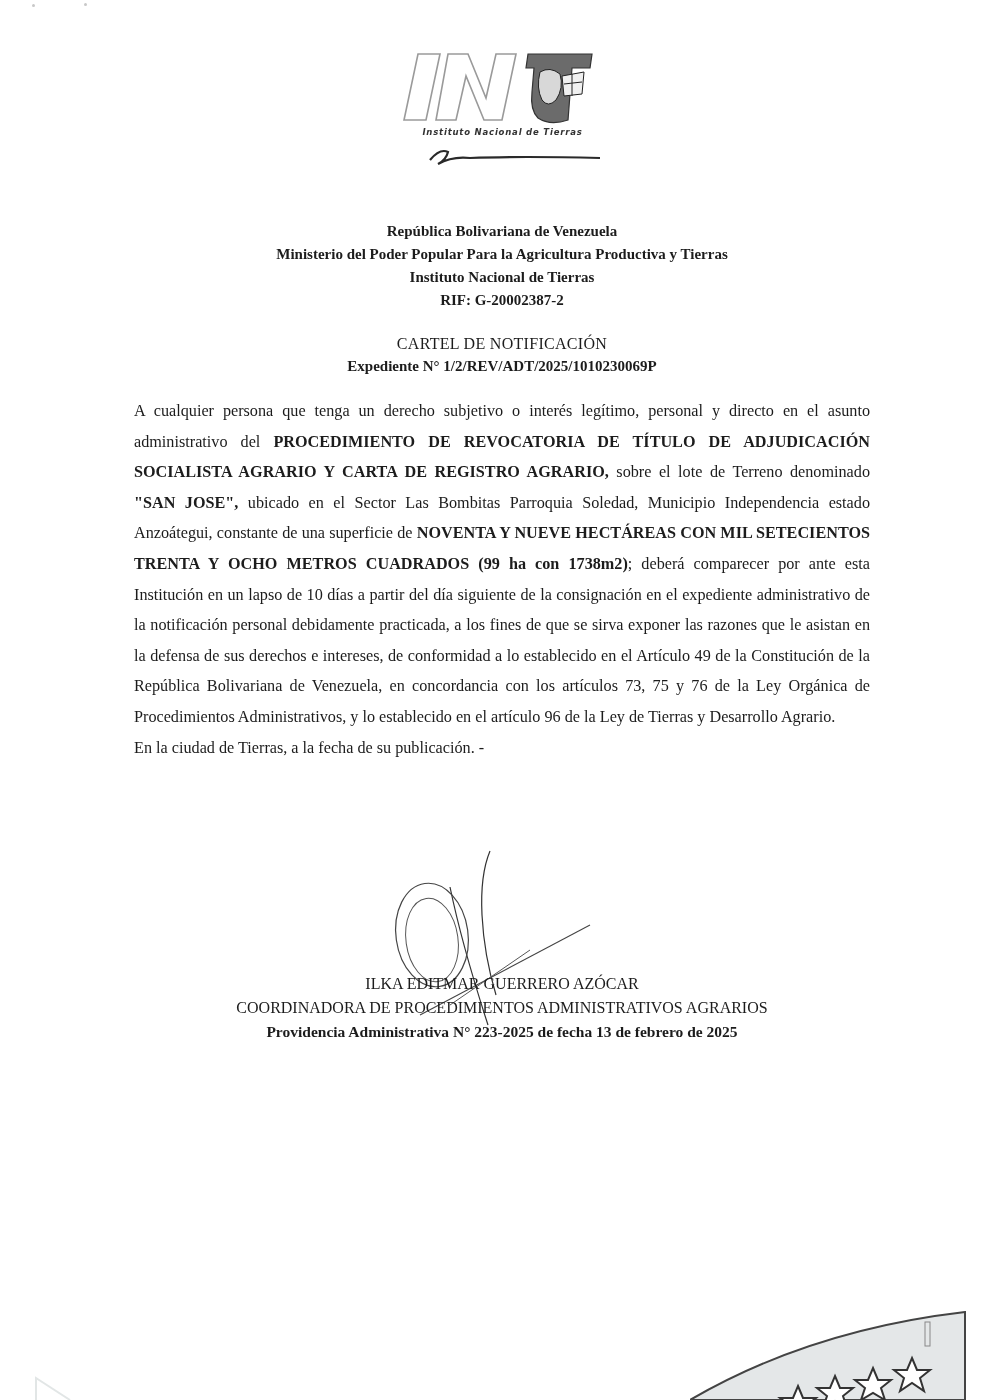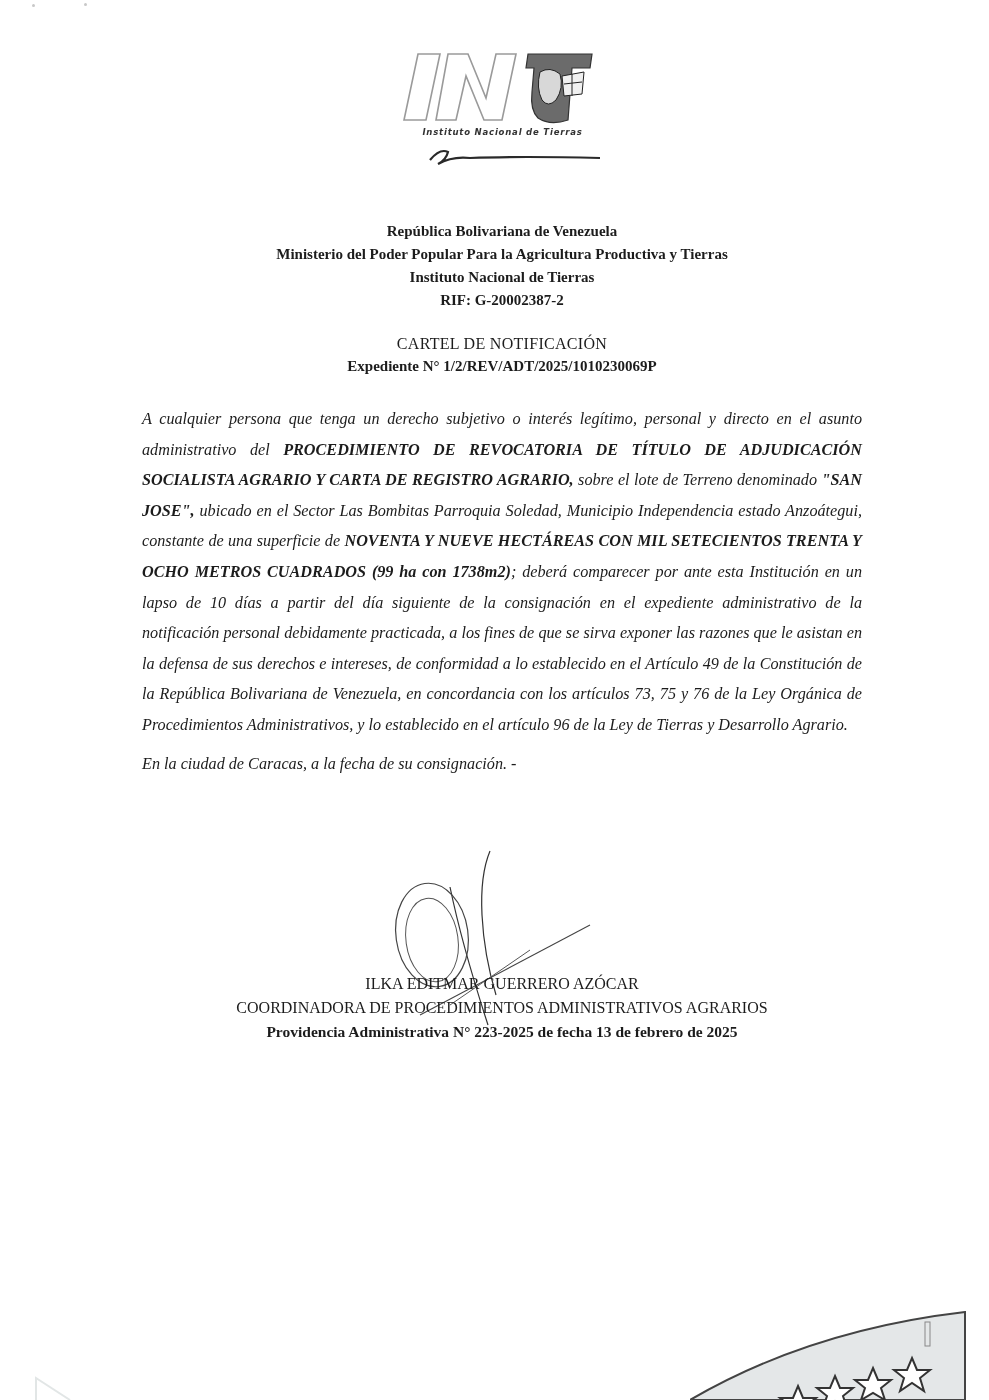--- a/index.html
+++ b/index.html
@@ -17,21 +17,21 @@
     }
     .header { position: absolute; left: 0; top: 220px; width: 1004px; text-align: center; }
     .header div { font-size: 15px; line-height: 23px; font-weight: bold; }
     .title-block { position: absolute; left: 0; top: 333px; width: 1004px; text-align: center; }
     .title-block .t1 { font-size: 16px; line-height: 22px; letter-spacing: 0.3px; }
     .title-block .t2 { font-size: 15px; line-height: 22px; font-weight: bold; }
     .body-text {
       position: absolute; left: 134px; top: 396px; width: 736px;
       font-size: 16.2px; line-height: 30.6px; text-align: justify;
     }
-    .body-text p { margin: 8px; font-style: italic; }
+    .body-text p { margin: 0; }
     .body-text .last { text-align: left; margin-top: 0; }
     .body-text b { font-weight: bold; }
     .sign-block { position: absolute; left: 0; top: 972px; width: 1004px; text-align: center; }
     .sign-block div { font-size: 16px; line-height: 24px; }
     .sign-block .p3 { font-weight: bold; font-size: 15.5px; }
     .signature { position: absolute; left: 380px; top: 845px; width: 250px; height: 195px; }
     .signature svg { width: 100%; height: 100%; }
     .emblem { position: absolute; left: 690px; top: 1300px; width: 299px; height: 100px; }
     .emblem svg { width: 100%; height: 100%; }
     .corner-mark { position: absolute; left: 30px; top: 1372px; width: 60px; height: 28px; }
@@ -68,21 +68,21 @@
   <div>RIF: G-20002387-2</div>
 </div>
 
 <div class="title-block">
   <div class="t1">CARTEL DE NOTIFICACIÓN</div>
   <div class="t2">Expediente N° 1/2/REV/ADT/2025/1010230069P</div>
 </div>
 
 <div class="body-text">
   <p><span>A cualquier persona que tenga un derecho subjetivo o interés legítimo, personal y directo en el asunto administrativo del </span><b>PROCEDIMIENTO DE REVOCATORIA DE TÍTULO DE ADJUDICACIÓN SOCIALISTA AGRARIO Y CARTA DE REGISTRO AGRARIO,</b><span> sobre el lote de Terreno denominado </span><b>"SAN JOSE",</b><span> ubicado en el Sector Las Bombitas Parroquia Soledad, Municipio Independencia estado Anzoátegui, constante de una superficie de </span><b>NOVENTA Y NUEVE HECTÁREAS CON MIL SETECIENTOS TRENTA Y OCHO METROS CUADRADOS (99 ha con 1738m2)</b><span>; deberá comparecer por ante esta Institución en un lapso de 10 días a partir del día siguiente de la consignación en el expediente administrativo de la notificación personal debidamente practicada, a los fines de que se sirva exponer las razones que le asistan en la defensa de sus derechos e intereses, de conformidad a lo establecido en el Artículo 49 de la Constitución de la República Bolivariana de Venezuela, en concordancia con los artículos 73, 75 y 76 de la Ley Orgánica de Procedimientos Administrativos, y lo establecido en el artículo 96 de la Ley de Tierras y Desarrollo Agrario.</span></p>
-  <p class="last">En la ciudad de Caracas, a la fecha de su consignación. -</p>
+  <p class="last">En la ciudad de Tierras, a la fecha de su publicación. -</p>
 </div>
 
 <div class="signature">
   <svg viewBox="0 0 250 195">
     <path d="M110,6 Q100,30 102,70 Q104,110 116,150" fill="none" stroke="#333" stroke-width="1.2"></path>
     <path d="M70,42 Q82,100 108,180" fill="none" stroke="#333" stroke-width="1.2"></path>
     <ellipse cx="52" cy="90" rx="36" ry="52" fill="none" stroke="#444" stroke-width="1.2" transform="rotate(-8 52 90)"></ellipse>
     <ellipse cx="52" cy="95" rx="26" ry="42" fill="none" stroke="#555" stroke-width="1" transform="rotate(-8 52 95)"></ellipse>
     <line x1="40" y1="170" x2="210" y2="80" stroke="#444" stroke-width="1.1"></line>
     <line x1="70" y1="160" x2="150" y2="105" stroke="#555" stroke-width="1"></line>

